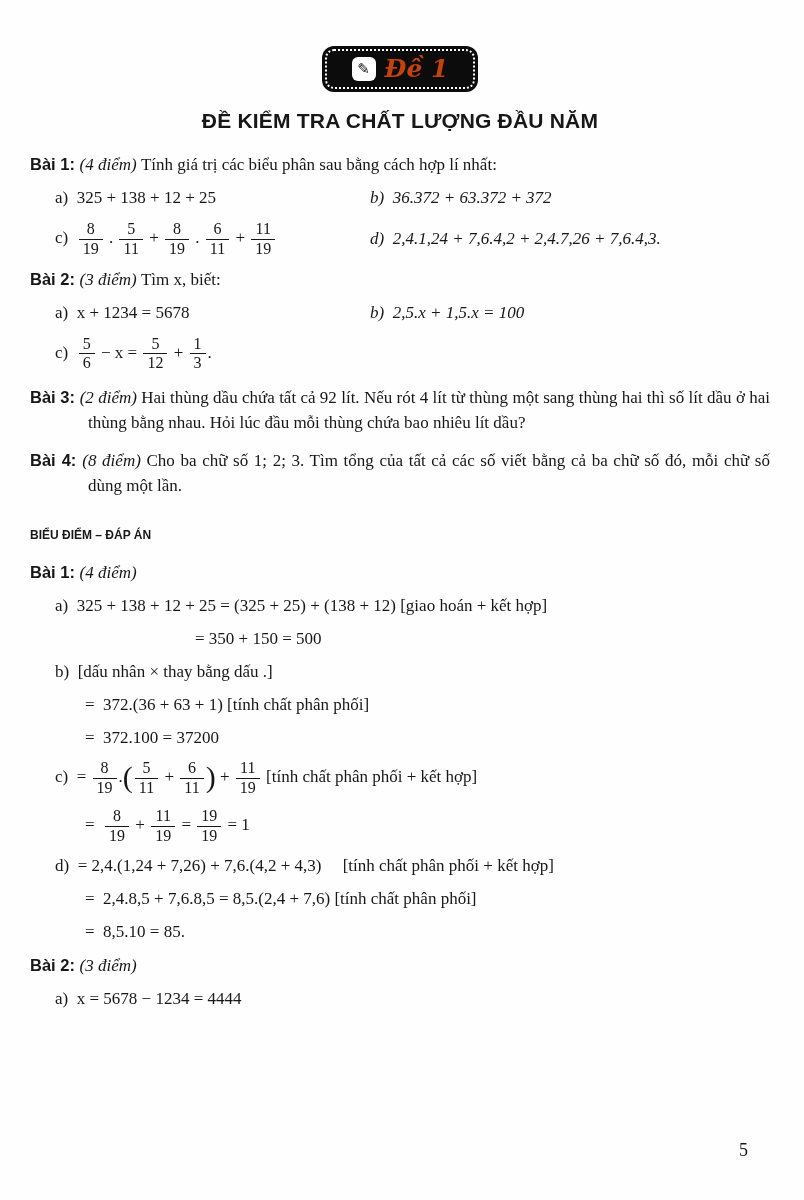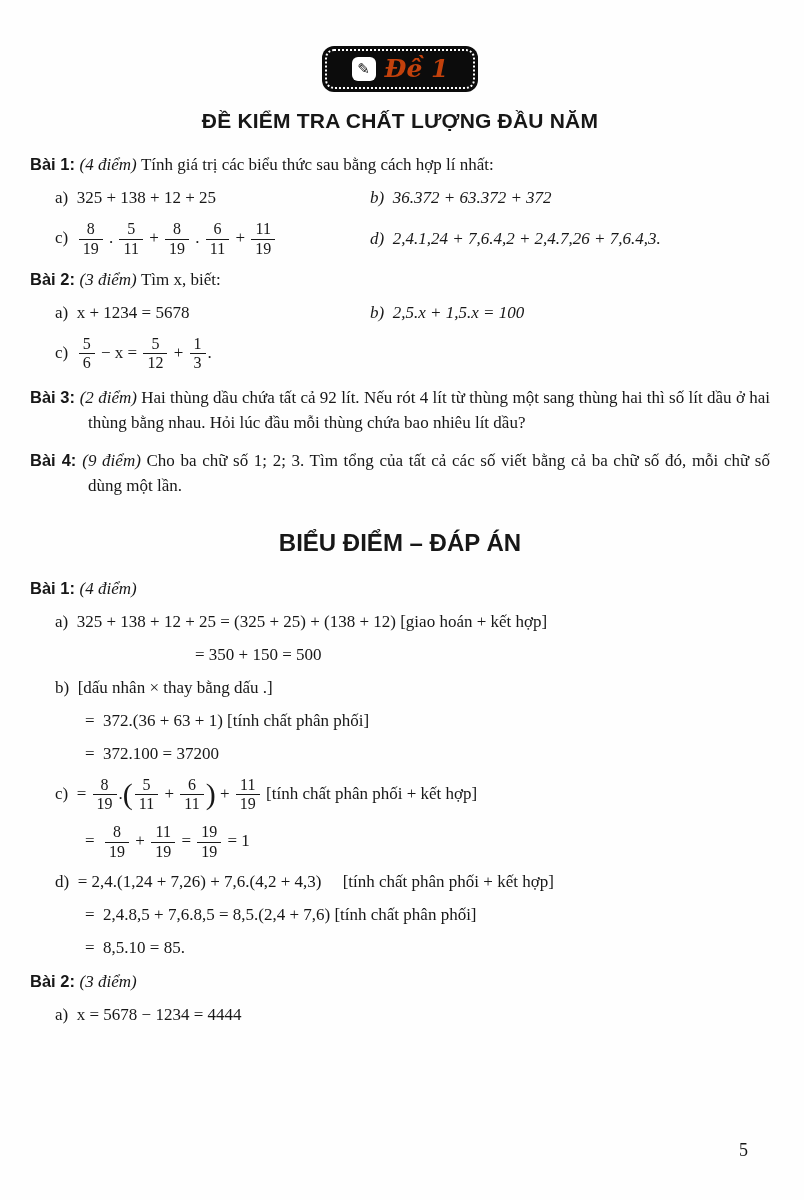--- a/index.html
+++ b/index.html
@@ -33,22 +33,22 @@
   }
   .badge-label{
     color:#c2410c;font-family:"DejaVu Serif", serif;font-style:italic;
     font-weight:bold;font-size:25px;z-index:1;
   }
   .title{
     text-align:center;font-family:"Liberation Sans", sans-serif;
     font-weight:bold;font-size:21px;margin:15px 0 18px;letter-spacing:.2px;
   }
   .h2{
-    text-align:center;font-family:"Liberation Sans", sans-serif;
-    font-weight:bold;font-size:24px;margin:28px 0 18px;
+    text-align:left;font-family:"Liberation Sans", sans-serif;
+    font-weight:bold;font-size:12px;margin:28px 0 18px;
   }
   .line{margin:10px 0;}
   .cols{display:flex;align-items:center;margin:10px 0;}
   .colL{flex:0 0 340px;padding-left:25px;box-sizing:border-box;}
   .colR{flex:1;font-style:italic;}
   .para{margin:12px 0;padding-left:58px;text-indent:-58px;text-align:justify;line-height:1.5;}
   .st-b{font-weight:bold;font-family:"Liberation Sans", sans-serif;font-size:16.5px;}
   .st-i{font-style:italic;}
   .frac{
     display:inline-flex;flex-direction:column;text-align:center;
@@ -65,21 +65,21 @@
 </head>
 <body>
 
 <div class="page">
   <div class="badge">
     <span class="badge-icon">✎</span>
     <span class="badge-label">Đề 1</span>
   </div>
   <div class="title">ĐỀ KIỂM TRA CHẤT LƯỢNG ĐẦU NĂM</div>
   <div class="content">
-      <div class="line"><span class="st-b">Bài 1: </span><span class="st-i">(4 điểm) </span><span>Tính giá trị các biểu thức sau bằng cách hợp lí nhất:</span></div>
+      <div class="line"><span class="st-b">Bài 1: </span><span class="st-i">(4 điểm) </span><span>Tính giá trị các biểu phân sau bằng cách hợp lí nhất:</span></div>
       <div class="cols">
         <span class="colL"><span>a)&nbsp; 325 + 138 + 12 + 25</span></span>
         <span class="colR"><span>b)&nbsp; 36.372 + 63.372 + 372</span></span>
       </div>
       <div class="cols">
         <span class="colL"><span>c)&nbsp; </span><span class="frac">
             <span class="num">8</span>
             <span class="den">19</span>
           </span><span> . </span><span class="frac">
             <span class="num">5</span>
@@ -105,21 +105,21 @@
           <span class="num">5</span>
           <span class="den">6</span>
         </span><span> − x = </span><span class="frac">
           <span class="num">5</span>
           <span class="den">12</span>
         </span><span> + </span><span class="frac">
           <span class="num">1</span>
           <span class="den">3</span>
         </span><span>.</span></div>
       <div class="para"><span class="st-b">Bài 3: </span><span class="st-i">(2 điểm) </span><span>Hai thùng dầu chứa tất cả 92 lít. Nếu rót 4 lít từ thùng một sang thùng hai thì số lít dầu ở hai thùng bằng nhau. Hỏi lúc đầu mỗi thùng chứa bao nhiêu lít dầu?</span></div>
-      <div class="para"><span class="st-b">Bài 4: </span><span class="st-i">(9 điểm) </span><span>Cho ba chữ số 1; 2; 3. Tìm tổng của tất cả các số viết bằng cả ba chữ số đó, mỗi chữ số dùng một lần.</span></div>
+      <div class="para"><span class="st-b">Bài 4: </span><span class="st-i">(8 điểm) </span><span>Cho ba chữ số 1; 2; 3. Tìm tổng của tất cả các số viết bằng cả ba chữ số đó, mỗi chữ số dùng một lần.</span></div>
       <div class="h2">BIỂU ĐIỂM – ĐÁP ÁN</div>
       <div class="line"><span class="st-b">Bài 1: </span><span class="st-i">(4 điểm)</span></div>
       <div class="line" style="padding-left: 25px;"><span>a)&nbsp; 325 + 138 + 12 + 25 = (325 + 25) + (138 + 12) [giao hoán + kết hợp]</span></div>
       <div class="line" style="padding-left: 165px;"><span>= 350 + 150 = 500</span></div>
       <div class="line" style="padding-left: 25px;"><span>b)&nbsp; [dấu nhân × thay bằng dấu .]</span></div>
       <div class="line" style="padding-left: 55px;"><span>=&nbsp; 372.(36 + 63 + 1) [tính chất phân phối]</span></div>
       <div class="line" style="padding-left: 55px;"><span>=&nbsp; 372.100 = 37200</span></div>
       <div class="line" style="padding-left: 25px;"><span>c)&nbsp; = </span><span class="frac">
           <span class="num">8</span>
           <span class="den">19</span>

